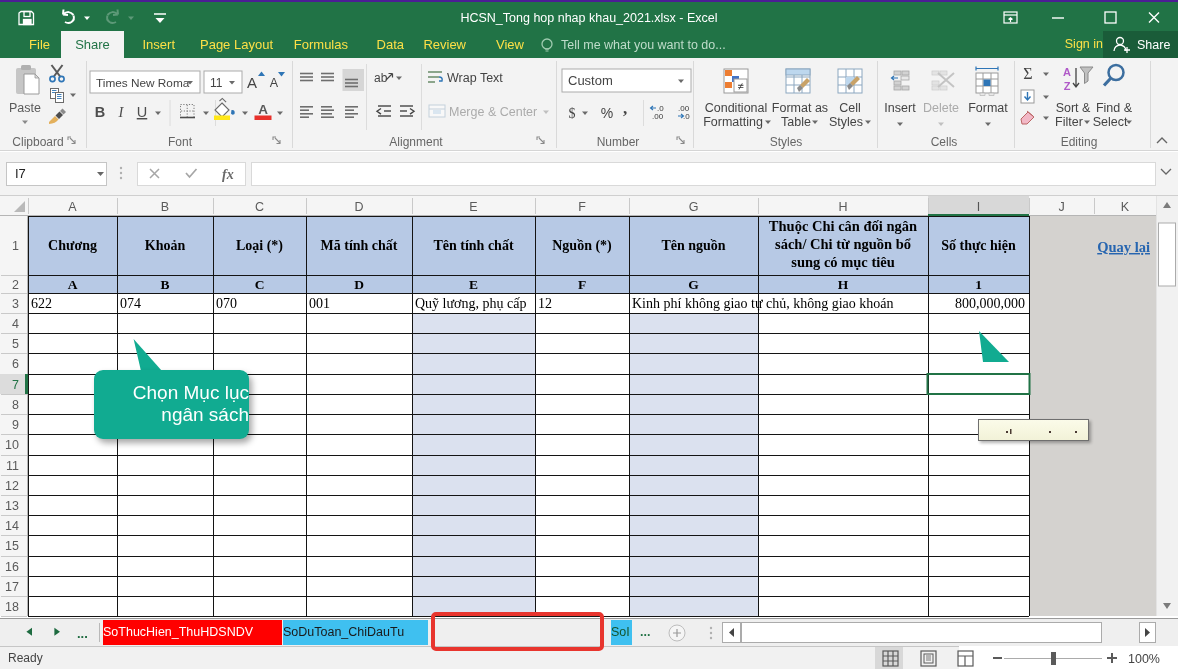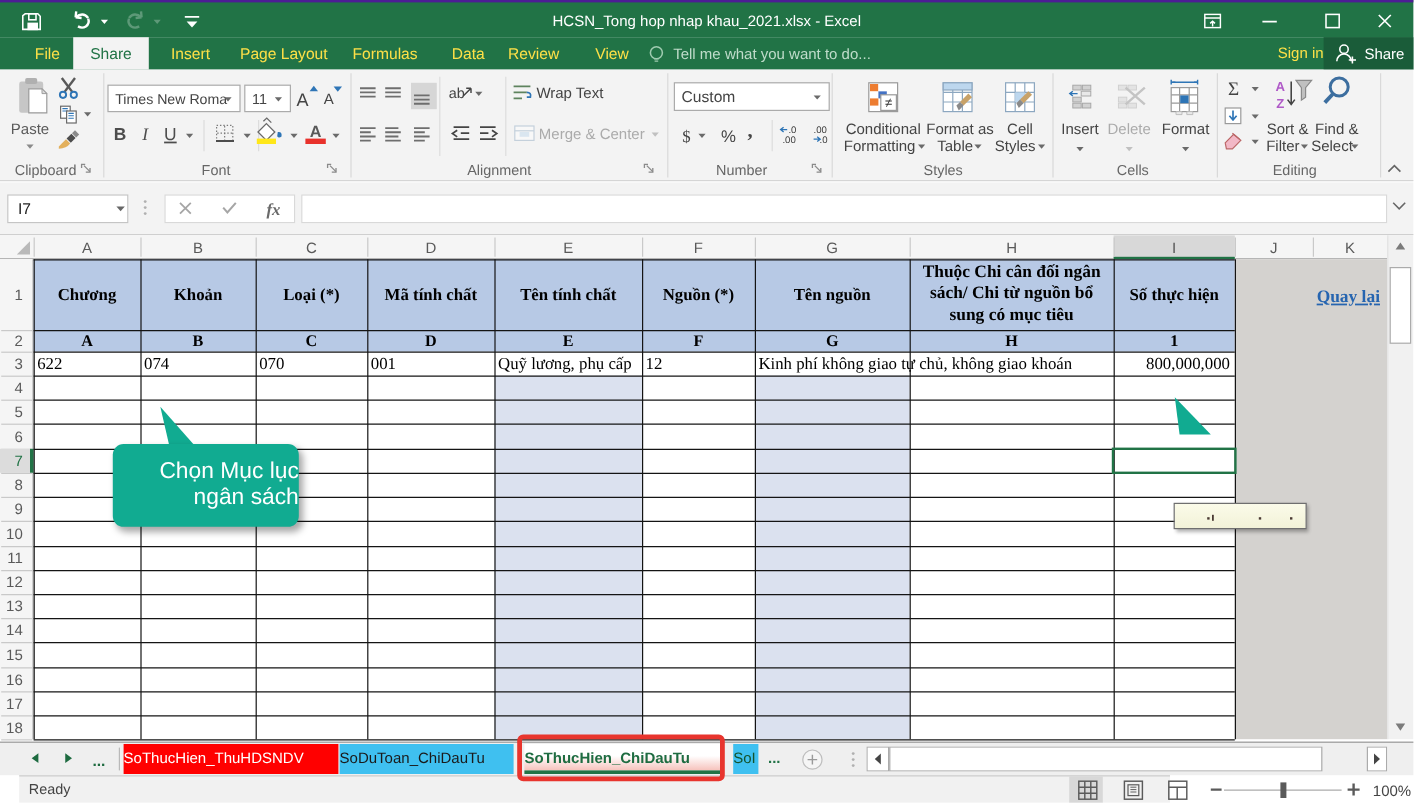--- a/index.html
+++ b/index.html
@@ -17,21 +17,21 @@
 
 #fbar{position:absolute;left:0;top:152px;width:1178px;height:44px;background:#F3F3F3;border-bottom:1px solid #CFCFCF}
 #namebox{position:absolute;left:6px;top:10px;width:101px;height:24px;background:#FFF;border:1px solid #C5C5C5;font-size:13px;color:#222;line-height:22px;padding-left:8px}
 #finput{position:absolute;left:251px;top:10px;width:905px;height:24px;background:#FFF;border:1px solid #D9D9D9}
 
 .callout{position:absolute;background:#11AB91;border-radius:9px;color:#FFF;text-align:right;font-size:19px;line-height:22px;box-shadow:3px 4px 6px rgba(0,0,0,0.35)}
 
 #tabbar{position:absolute;left:0;top:618px;width:1178px;height:28px;background:#EFEFEF;border-top:1px solid #9A9A9A;z-index:5}
 .stab{position:absolute;top:1px;height:25px;line-height:25px;font-size:12.5px;}
 
-#status{position:absolute;left:16px;top:646px;width:959px;height:23px;background:#F1F1F1;border-top:1px solid #C6C6C6;font-size:12px;color:#444}
+#status{position:absolute;left:0;top:646px;width:959px;height:23px;background:#F1F1F1;border-top:1px solid #C6C6C6;font-size:12px;color:#444}
 </style></head>
 <body>
 <div id="win">
 
 <div id="titlebar">
  <svg class="abs" style="left:0;top:0" width="600" height="31">
   <g stroke="#FFF" fill="none" stroke-width="1.3">
    <path d="M21,9.5 h10.5 l2,2 v11 h-14.5 v-11.5 Z"></path>
    <rect x="24" y="9.5" width="6" height="5"></rect>
    <rect x="23.5" y="17.5" width="7.5" height="5" fill="#FFF"></rect>
@@ -564,21 +564,20 @@
 
 <div id="tabbar">
  <svg class="abs" style="left:0;top:0" width="110" height="28">
   <path d="M32,8 v10 l-7,-5 Z" fill="#1E6B40" transform="scale(0.8) translate(8,3)"></path>
   <path d="M54,8 v10 l7,-5 Z" fill="#1E6B40" transform="scale(0.8) translate(14,3)"></path>
   <text x="77" y="19" font-size="13" font-weight="bold" fill="#1E6B40" font-family="Liberation Sans">...</text>
  </svg>
  <div class="abs" style="left:99px;top:4px;width:1px;height:19px;background:#B9B9B9"></div>
  <div class="stab" style="left:103px;width:179px;background:#FF0000;color:#FFF">SoThucHien_ThuHDSNDV</div>
  <div class="stab" style="left:283px;width:145px;background:#3FC0F0;color:#1A1A1A">SoDuToan_ChiDauTu</div>
- <div class="stab" style="left:437px;width:164px;background:linear-gradient(#FFF 45%,#F6C2BC);color:#1E6C41;font-weight:bold;border-bottom:3px solid #217346">SoThucHien_ChiDauTu</div>
  <div class="stab" style="left:611px;width:21px;background:#3FC0F0;color:#14532d;overflow:hidden">SoI</div>
  <div class="stab" style="left:640px;width:20px;color:#217346;font-weight:bold">...</div>
  <svg class="abs" style="left:666px;top:5px" width="60" height="20">
   <circle cx="11" cy="9" r="8" stroke="#BDBDBD" fill="#F5F5F5"></circle>
         <path d="M11,5 v8 M7,9 h8" stroke="#9A9A9A" stroke-width="1.2"></path>
   <g fill="#B0B0B0">
           <circle cx="45" cy="4" r="1.2"></circle>
           <circle cx="45" cy="9" r="1.2"></circle>
           <circle cx="45" cy="14" r="1.2"></circle>
         </g>

